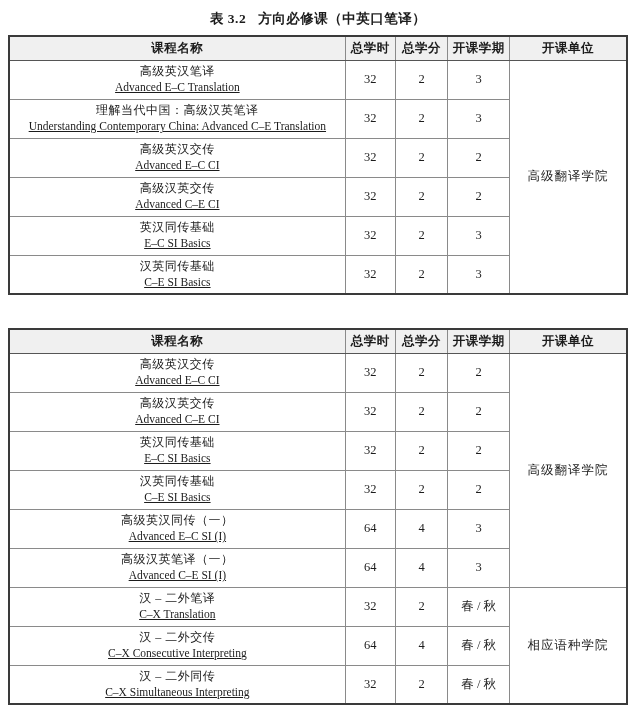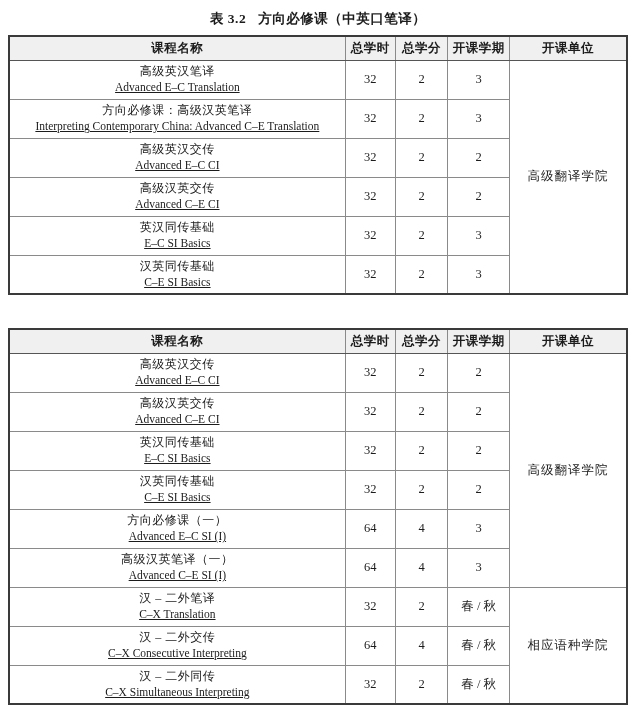--- a/index.html
+++ b/index.html
@@ -86,22 +86,22 @@
             <div class="zh">高级英汉笔译</div>
             <div class="en">Advanced E–C Translation</div>
           </td>
           <td>32</td>
           <td>2</td>
           <td>3</td>
           <td class="unit" rowspan="6">高级翻译学院</td>
         </tr>
         <tr>
           <td class="course">
-            <div class="zh">方向必修课：高级汉英笔译</div>
-            <div class="en">Interpreting Contemporary China: Advanced C–E Translation</div>
+            <div class="zh">理解当代中国：高级汉英笔译</div>
+            <div class="en">Understanding Contemporary China: Advanced C–E Translation</div>
           </td>
           <td>32</td>
           <td>2</td>
           <td>3</td>
         </tr>
         <tr>
           <td class="course">
             <div class="zh">高级英汉交传</div>
             <div class="en">Advanced E–C CI</div>
           </td>
@@ -191,21 +191,21 @@
           <td class="course">
             <div class="zh">汉英同传基础</div>
             <div class="en">C–E SI Basics</div>
           </td>
           <td>32</td>
           <td>2</td>
           <td>2</td>
         </tr>
         <tr>
           <td class="course">
-            <div class="zh">方向必修课（一）</div>
+            <div class="zh">高级英汉同传（一）</div>
             <div class="en">Advanced E–C SI (I)</div>
           </td>
           <td>64</td>
           <td>4</td>
           <td>3</td>
         </tr>
         <tr>
           <td class="course">
             <div class="zh">高级汉英笔译（一）</div>
             <div class="en">Advanced C–E SI (I)</div>

